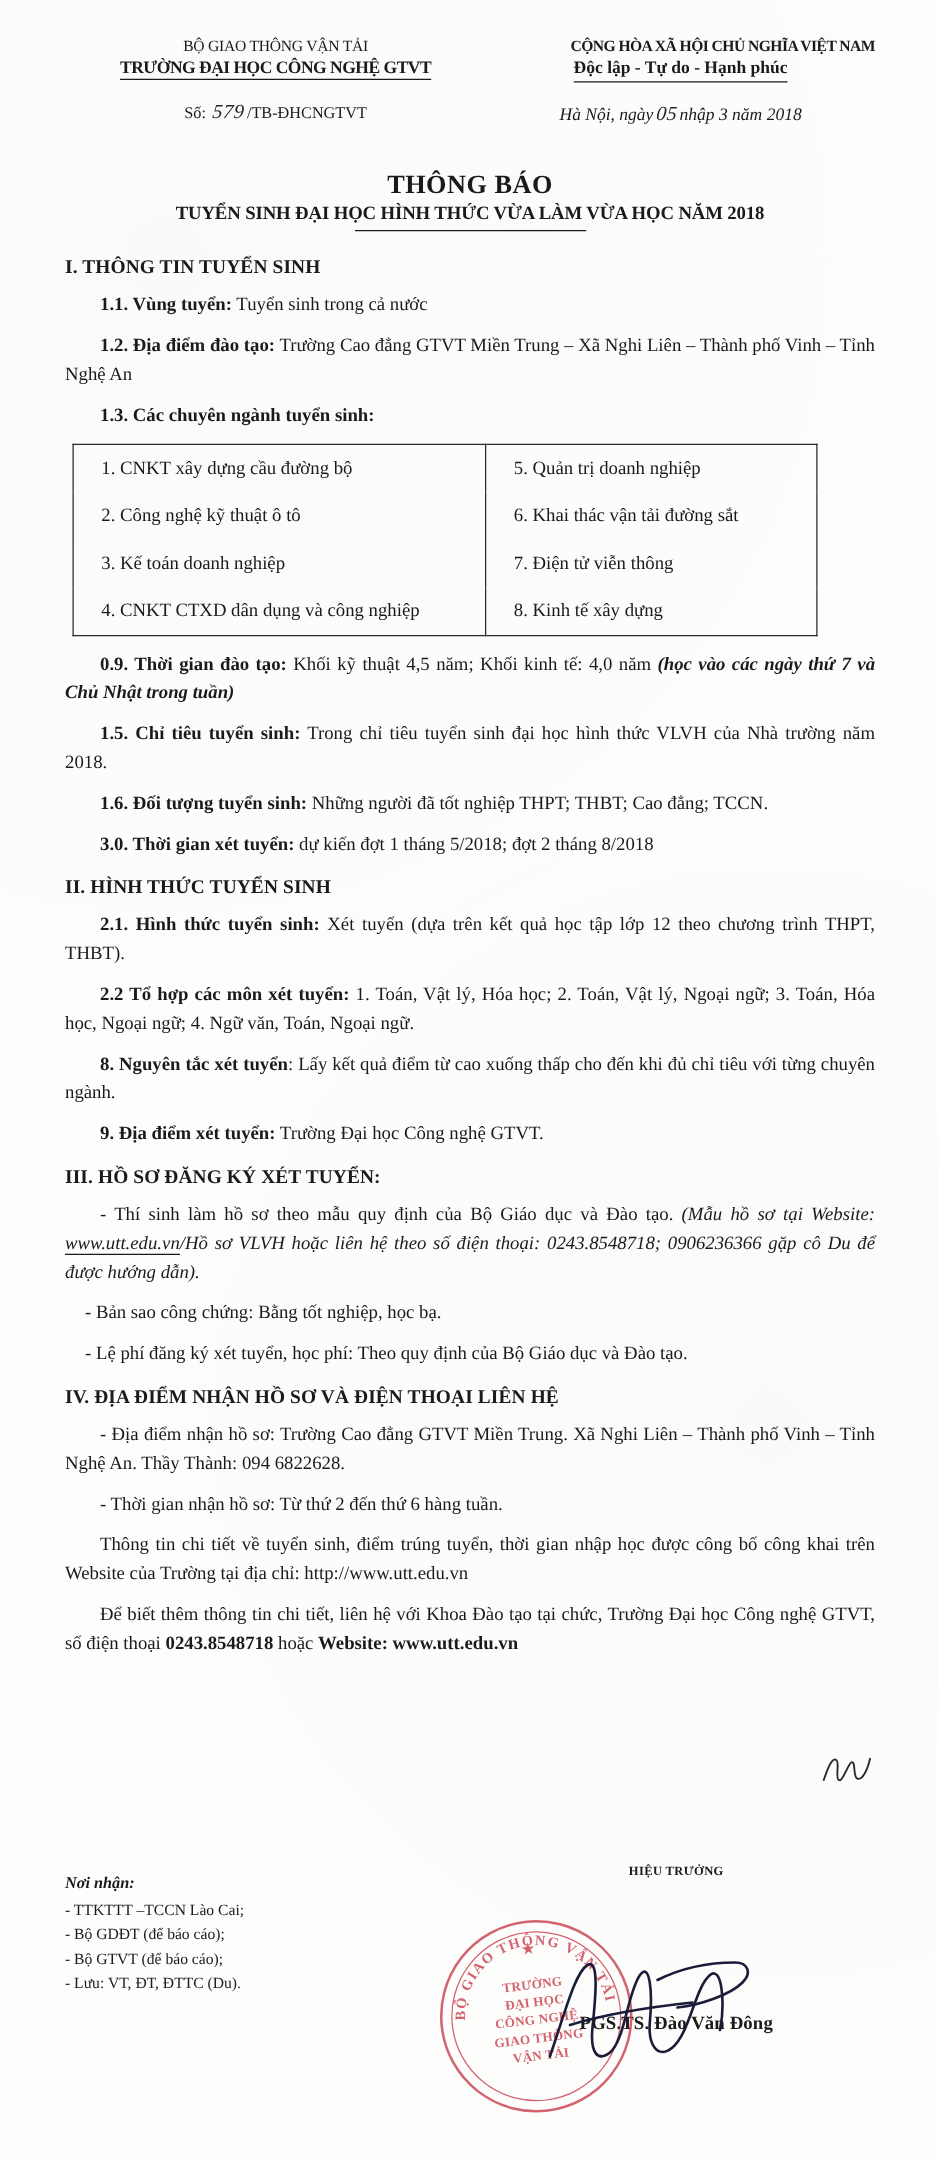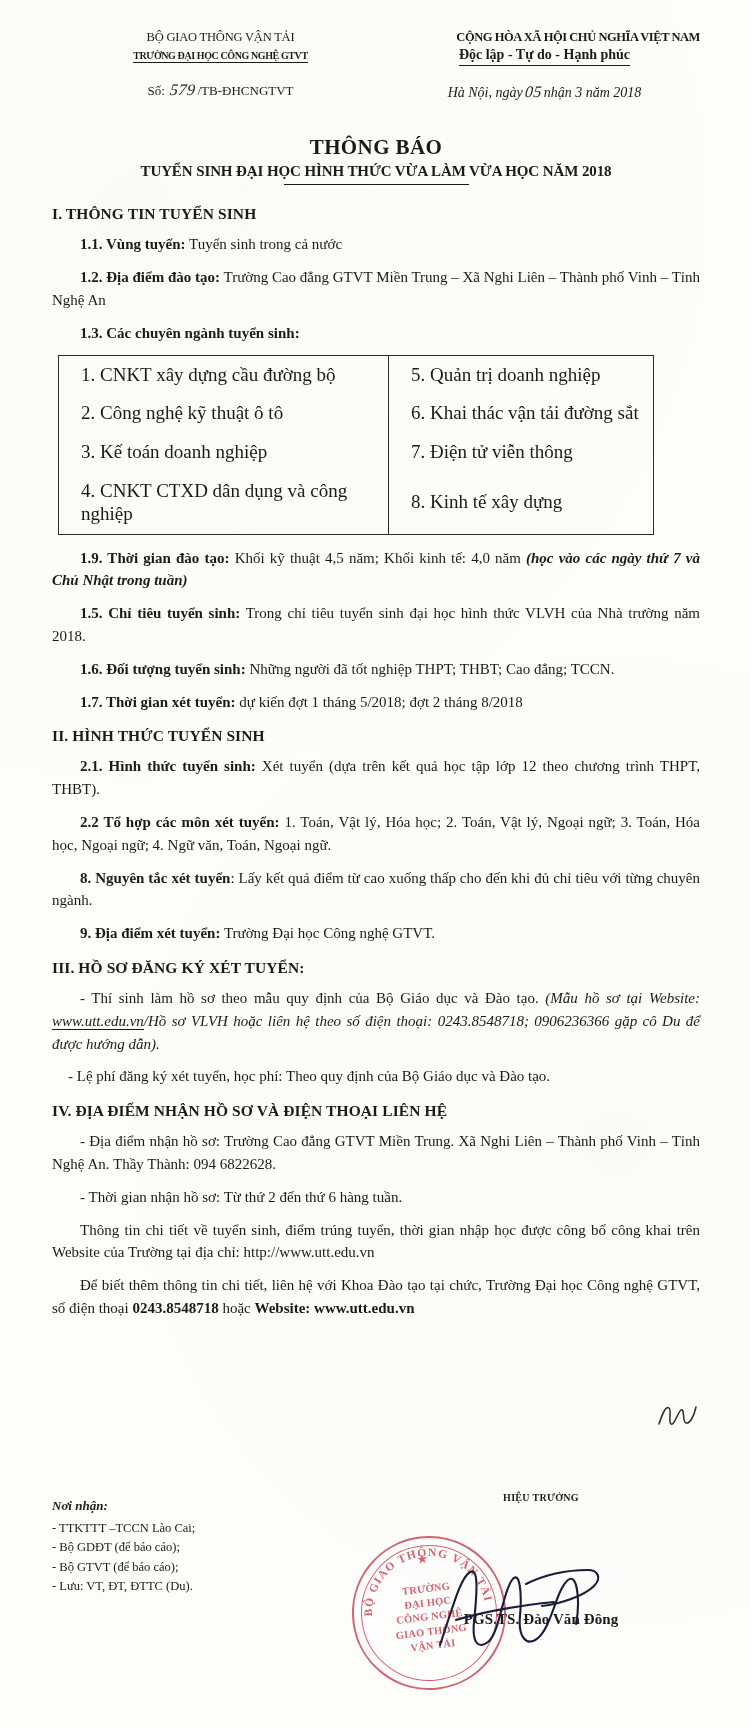--- a/index.html
+++ b/index.html
@@ -38,21 +38,21 @@
     padding-top:30px;
   }
   .hdr-left{width:52%;text-align:center;}
   .hdr-right{width:48%;text-align:center;}
   .org-line1{
     font-size:12.5px;
     letter-spacing:-0.2px;
     white-space:nowrap;
   }
   .org-line2{
-    font-size:10px;
+    font-size:14px;
     font-weight:bold;
     letter-spacing:-0.4px;
     white-space:nowrap;
     margin-top:2px;
     position:relative;
     display:inline-block;
   }
   .org-line2 .ul-part{
     border-bottom:1.1px solid #1a1a1a;
     padding-bottom:1px;
@@ -148,21 +148,21 @@
 
   
   table.majors{
     border-collapse:collapse;
     width:596px;
     margin:6px 0 12px 6px;
     table-layout:fixed;
   }
   table.majors td{
     border:1.2px solid #2b2b2b;
-    font-size:19px;
+    font-size:15px;
     padding:8px 6px 8px 22px;
     line-height:1.2;
     vertical-align:middle;
     height:22px;
   }
   table.majors td.c1{width:56%;border-right:1.2px solid #2b2b2b;}
   table.majors td.c2{width:44%;font-family:Liberation Serif, serif;}
   table.majors tr td{border-top:none;border-bottom:none;}
   table.majors tr:first-child td{border-top:1.2px solid #2b2b2b;}
   table.majors tr:last-child td{border-bottom:1.2px solid #2b2b2b;}
@@ -301,21 +301,21 @@
         </div>
         <div class="so-line">
           <span>Số:</span>
           <span class="hand">579</span><span>/TB-ĐHCNGTVT</span>
         </div>
       </div>
       <div class="hdr-right">
         <div class="nation1">CỘNG HÒA XÃ HỘI CHỦ NGHĨA VIỆT NAM</div>
         <div class="nation2">Độc lập - Tự do - Hạnh phúc</div>
         <div class="datestamp">
-          <span>Hà Nội, ngày</span><span class="hand">05</span><span>nhận</span>
+          <span>Hà Nội, ngày</span><span class="hand">05</span><span>nhập</span>
           <span>3</span>
           <span>năm</span>
           <span>2018</span>
         </div>
       </div>
     </div>
 
     <div class="title-block">
       <div class="title-main">THÔNG BÁO</div>
       <div class="title-sub">TUYỂN SINH ĐẠI HỌC HÌNH THỨC VỪA LÀM VỪA HỌC NĂM 2018</div>
@@ -355,36 +355,36 @@
             <td class="c2">7. Điện tử viễn thông</td>
           </tr>
           <tr>
             <td class="c1">4. CNKT CTXD dân dụng và công nghiệp</td>
             <td class="c2">8. Kinh tế xây dựng</td>
           </tr>
         </tbody>
       </table>
 
       <p class="para indent">
-        <b class="lbl">1.9. Thời gian đào tạo:</b>
+        <b class="lbl">0.9. Thời gian đào tạo:</b>
         <span>Khối kỹ thuật 4,5 năm; Khối kinh tế: 4,0 năm </span><b class="bi">(học vào các ngày thứ 7 và Chủ Nhật trong tuần)</b>
       </p>
 
       <p class="para indent">
         <b class="lbl">1.5. Chỉ tiêu tuyển sinh:</b>
         <span>Trong chỉ tiêu tuyển sinh đại học hình thức VLVH của Nhà trường năm 2018.</span>
       </p>
 
       <p class="para indent">
         <b class="lbl">1.6. Đối tượng tuyển sinh:</b>
         <span>Những người đã tốt nghiệp THPT; THBT; Cao đẳng; TCCN.</span>
       </p>
 
       <p class="para indent">
-        <b class="lbl">1.7. Thời gian xét tuyển:</b>
+        <b class="lbl">3.0. Thời gian xét tuyển:</b>
         <span>dự kiến đợt 1 tháng 5/2018; đợt 2 tháng 8/2018</span>
       </p>
 
       <div class="sec-head">II. HÌNH THỨC TUYỂN SINH</div>
 
       <p class="para indent">
         <b class="lbl">2.1. Hình thức tuyển sinh:</b>
         <span>Xét tuyển (dựa trên kết quả học tập lớp 12 theo chương trình THPT, THBT).</span>
       </p>
 
@@ -401,20 +401,21 @@
         <b class="lbl">9. Địa điểm xét tuyển:</b>
         <span>Trường Đại học Công nghệ GTVT.</span>
       </p>
 
       <div class="sec-head">III. HỒ SƠ ĐĂNG KÝ XÉT TUYỂN:</div>
 
       <p class="para indent">
         <span>- Thí sinh làm hồ sơ theo mẫu quy định của Bộ Giáo dục và Đào tạo. </span><i class="it">(Mẫu hồ sơ tại Website: </i><span class="lnk">www.utt.edu.vn</span><i class="it">/Hồ sơ VLVH hoặc liên hệ theo số điện thoại: 0243.8548718; 0906236366 gặp cô Du để được hướng dẫn).</i>
       </p>
 
+      <p class="para dash">- Bản sao công chứng: Bằng tốt nghiệp, học bạ.</p>
       <p class="para dash">- Lệ phí đăng ký xét tuyển, học phí: Theo quy định của Bộ Giáo dục và Đào tạo.</p>
 
       <div class="sec-head">IV. ĐỊA ĐIỂM NHẬN HỒ SƠ VÀ ĐIỆN THOẠI LIÊN HỆ</div>
 
       <p class="para indent">- Địa điểm nhận hồ sơ: Trường Cao đẳng GTVT Miền Trung. Xã Nghi Liên – Thành phố Vinh – Tỉnh Nghệ An. Thầy Thành: 094 6822628.</p>
       <p class="para indent">- Thời gian nhận hồ sơ: Từ thứ 2 đến thứ 6 hàng tuần.</p>
       <p class="para indent">Thông tin chi tiết về tuyển sinh, điểm trúng tuyển, thời gian nhập học được công bố công khai trên Website của Trường tại địa chỉ: http://www.utt.edu.vn</p>
       <p class="para indent">
         <span>Để biết thêm thông tin chi tiết, liên hệ với Khoa Đào tạo tại chức, Trường Đại học Công nghệ GTVT, số điện thoại </span><b class="lbl">0243.8548718</b><span> hoặc </span><b class="lbl">Website: www.utt.edu.vn</b>
       </p>

